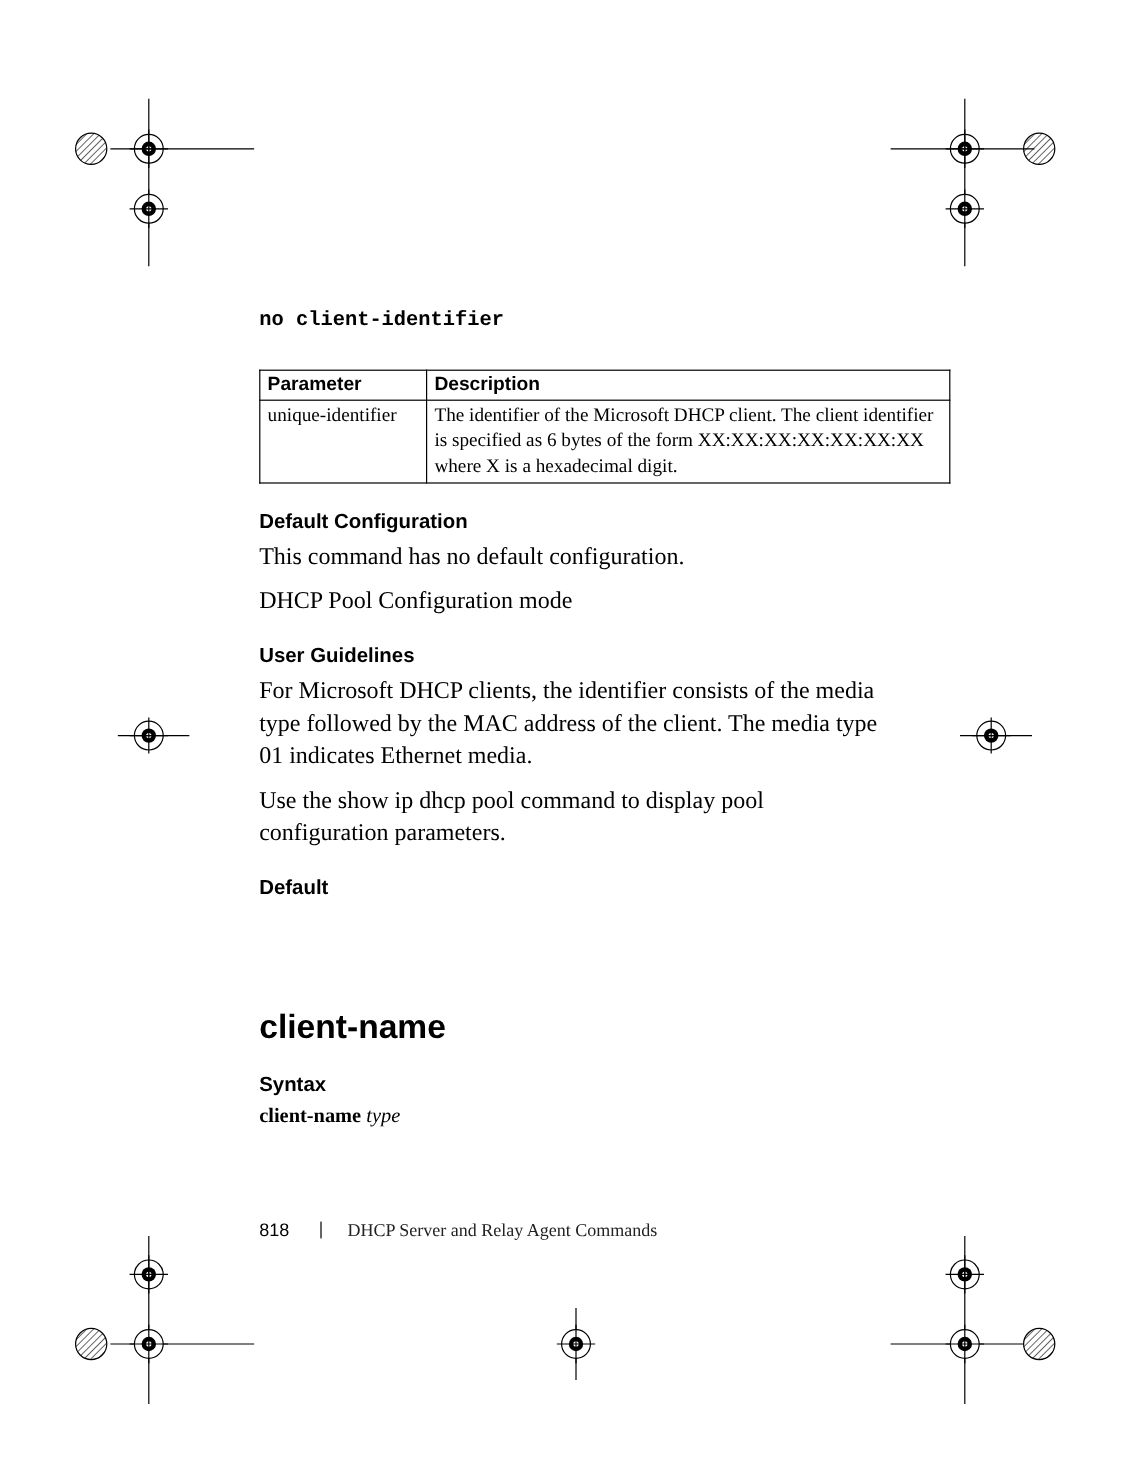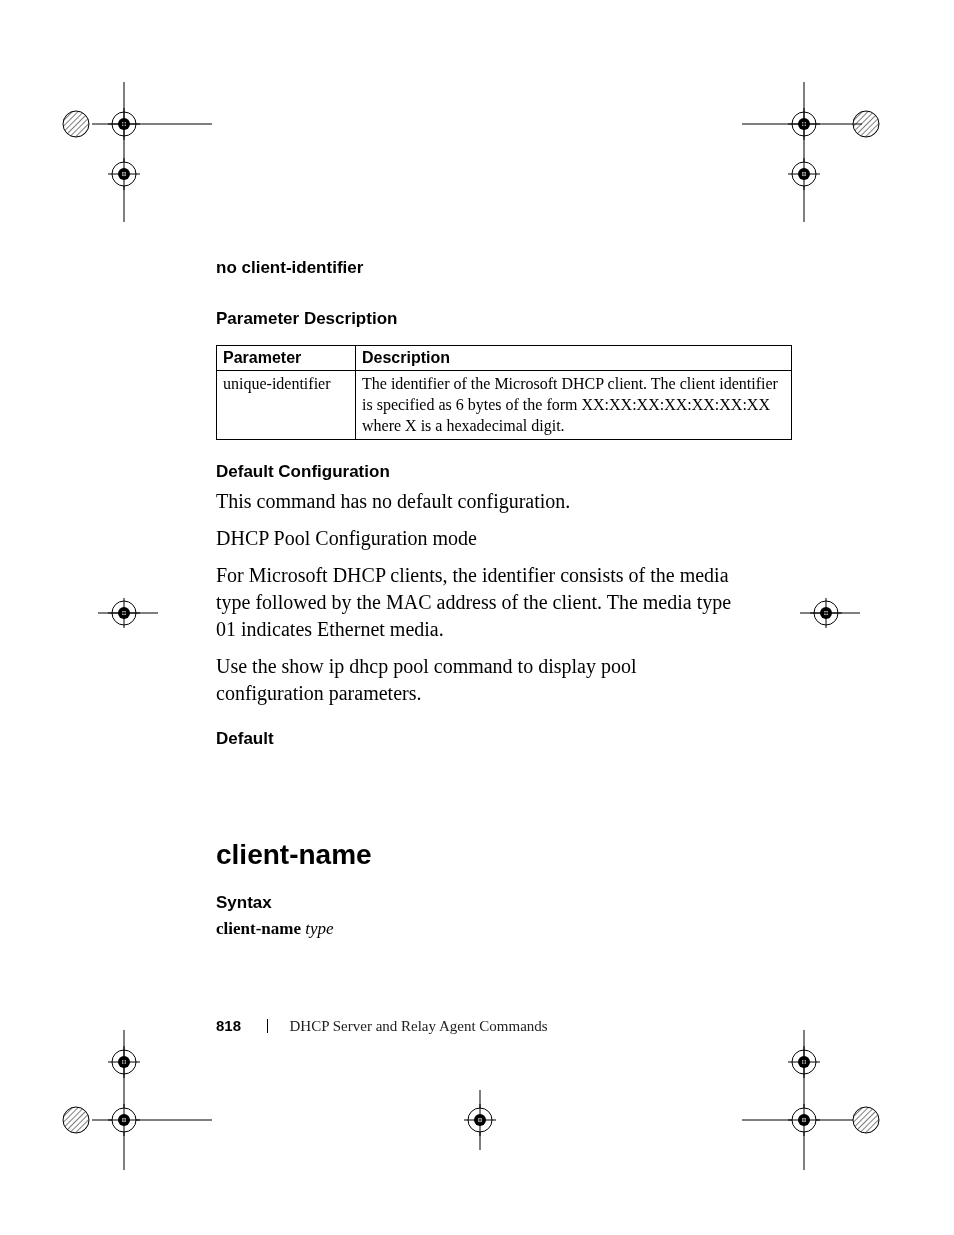--- a/index.html
+++ b/index.html
@@ -16,21 +16,21 @@
     width: 954px;
     height: 1235px;
   }
   .content {
     position: absolute;
     left: 216px;
     top: 258px;
     width: 520px;
   }
   .cmd-line {
-    font-family: Liberation Sans, sans-serif;
+    font-family: Liberation Mono, monospace;
     font-weight: bold;
     font-size: 17px;
     margin-bottom: 31px;
   }
   .section-h {
     font-family: Arial, Helvetica, sans-serif;
     font-weight: bold;
     font-size: 17px;
     margin-top: 22px;
     margin-bottom: 6px;
@@ -77,21 +77,21 @@
   .intro .bold { font-weight: bold; }
   .footer {
     position: absolute;
     left: 216px;
     top: 1017px;
     width: 520px;
     font-size: 15px;
   }
   .footer .pg {
     font-family: Arial, Helvetica, sans-serif;
-    font-weight: bold;
+    font-weight: normal;
   }
   .footer .sep {
     display: inline-block;
     border-left: 1px solid #000;
     height: 14px;
     vertical-align: -2px;
     margin: 0 18px 0 22px;
   }
   .footer .chap {
     font-family: Georgia, serif;
@@ -192,40 +192,40 @@
       <line x1="0" y1="90" x2="120" y2="90" stroke="#000"></line>
       <use href="#reg-target" x="48" y="76"></use>
       <use href="#reg-hatched" x="110" y="76"></use>
     </svg>
   </div>
 
   <div class="content">
 
     <div class="cmd-line">no client-identifier</div>
 
-    <div class="section-h">Parameter Description</div>
 
     <table class="param">
       <tbody>
           <tr>
         <th style="width:126px">Parameter</th>
         <th>Description</th>
       </tr>
       <tr>
         <td>unique-identifier</td>
         <td>The identifier of the Microsoft DHCP client. The client identifier is specified as 6 bytes of the form XX:XX:XX:XX:XX:XX:XX where X is a hexadecimal digit.</td>
       </tr>
     </tbody>
       </table>
 
     <div class="section-h">Default Configuration</div>
     <div class="body-text">This command has no default configuration.</div>
 
     <div class="body-text">DHCP Pool Configuration mode</div>
 
+    <div class="section-h">User Guidelines</div>
     <div class="body-text">For Microsoft DHCP clients, the identifier consists of the media type followed by the MAC address of the client. The media type 01 indicates Ethernet media.</div>
     <div class="body-text">Use the show ip dhcp pool command to display pool configuration parameters.</div>
 
     <div class="section-h">Default</div>
 
     <div class="big-h">client-name</div>
 
 
     <div class="section-h">Syntax</div>
     <div class="syntax-line">

